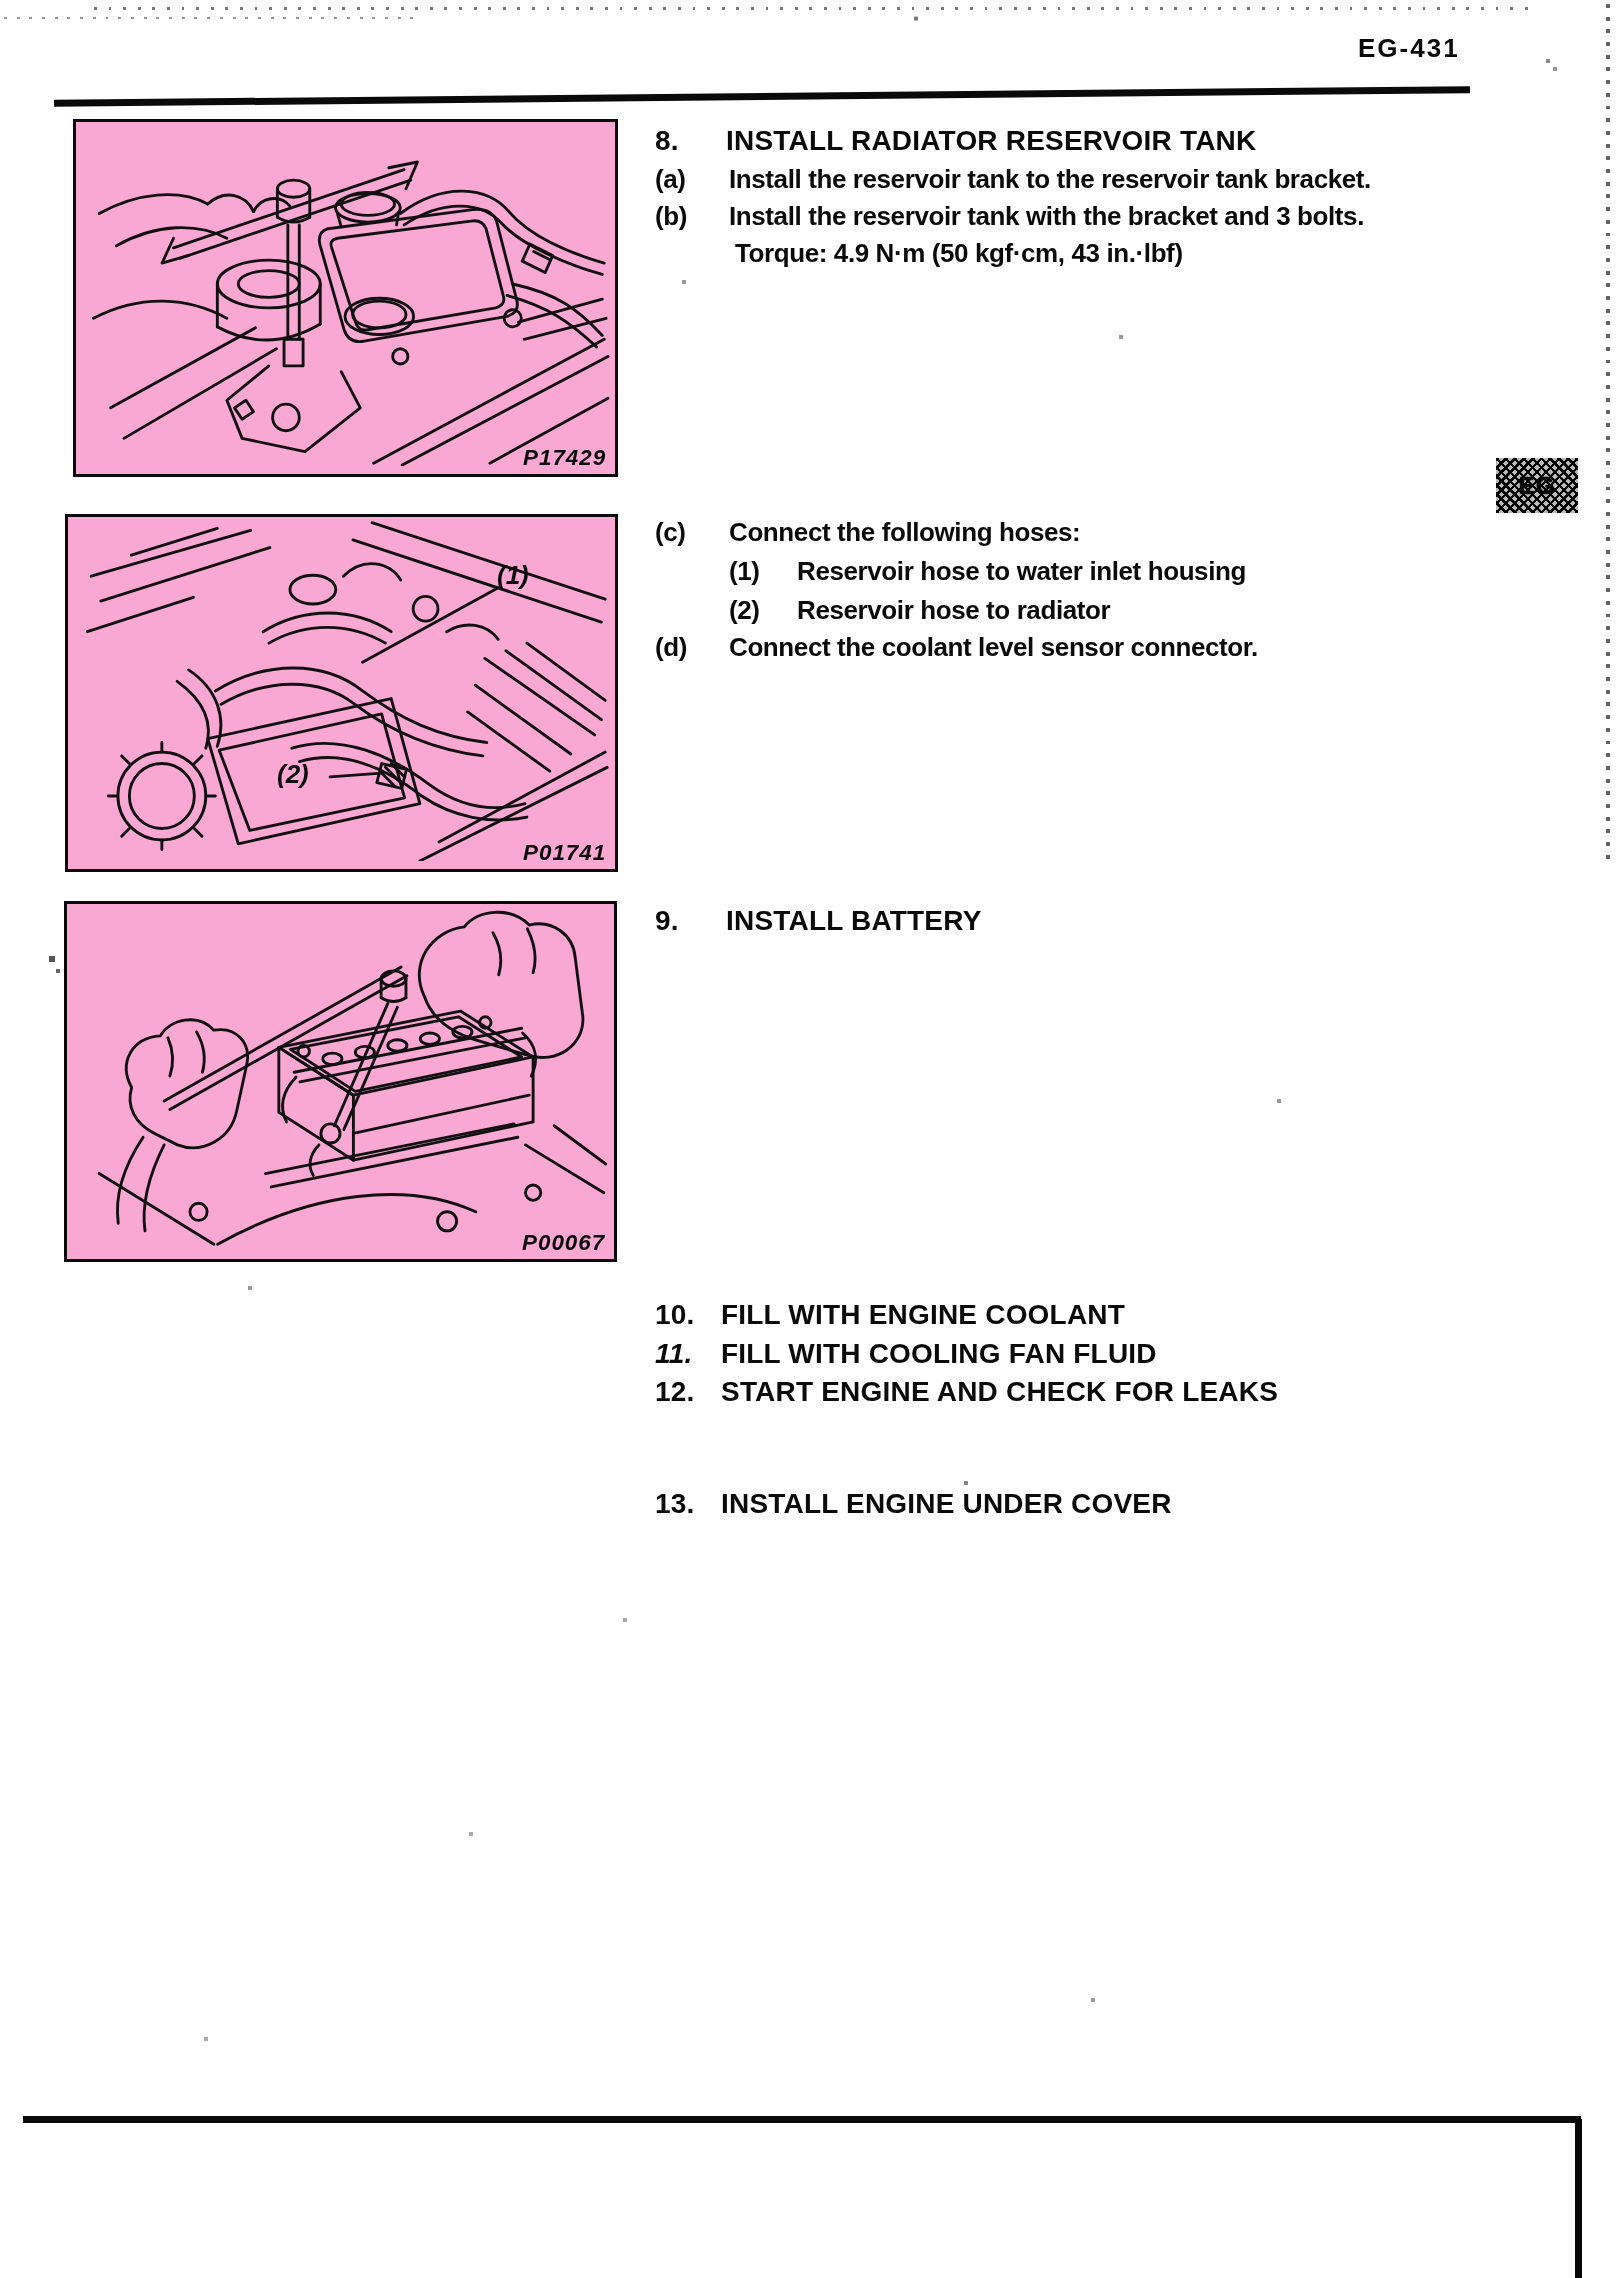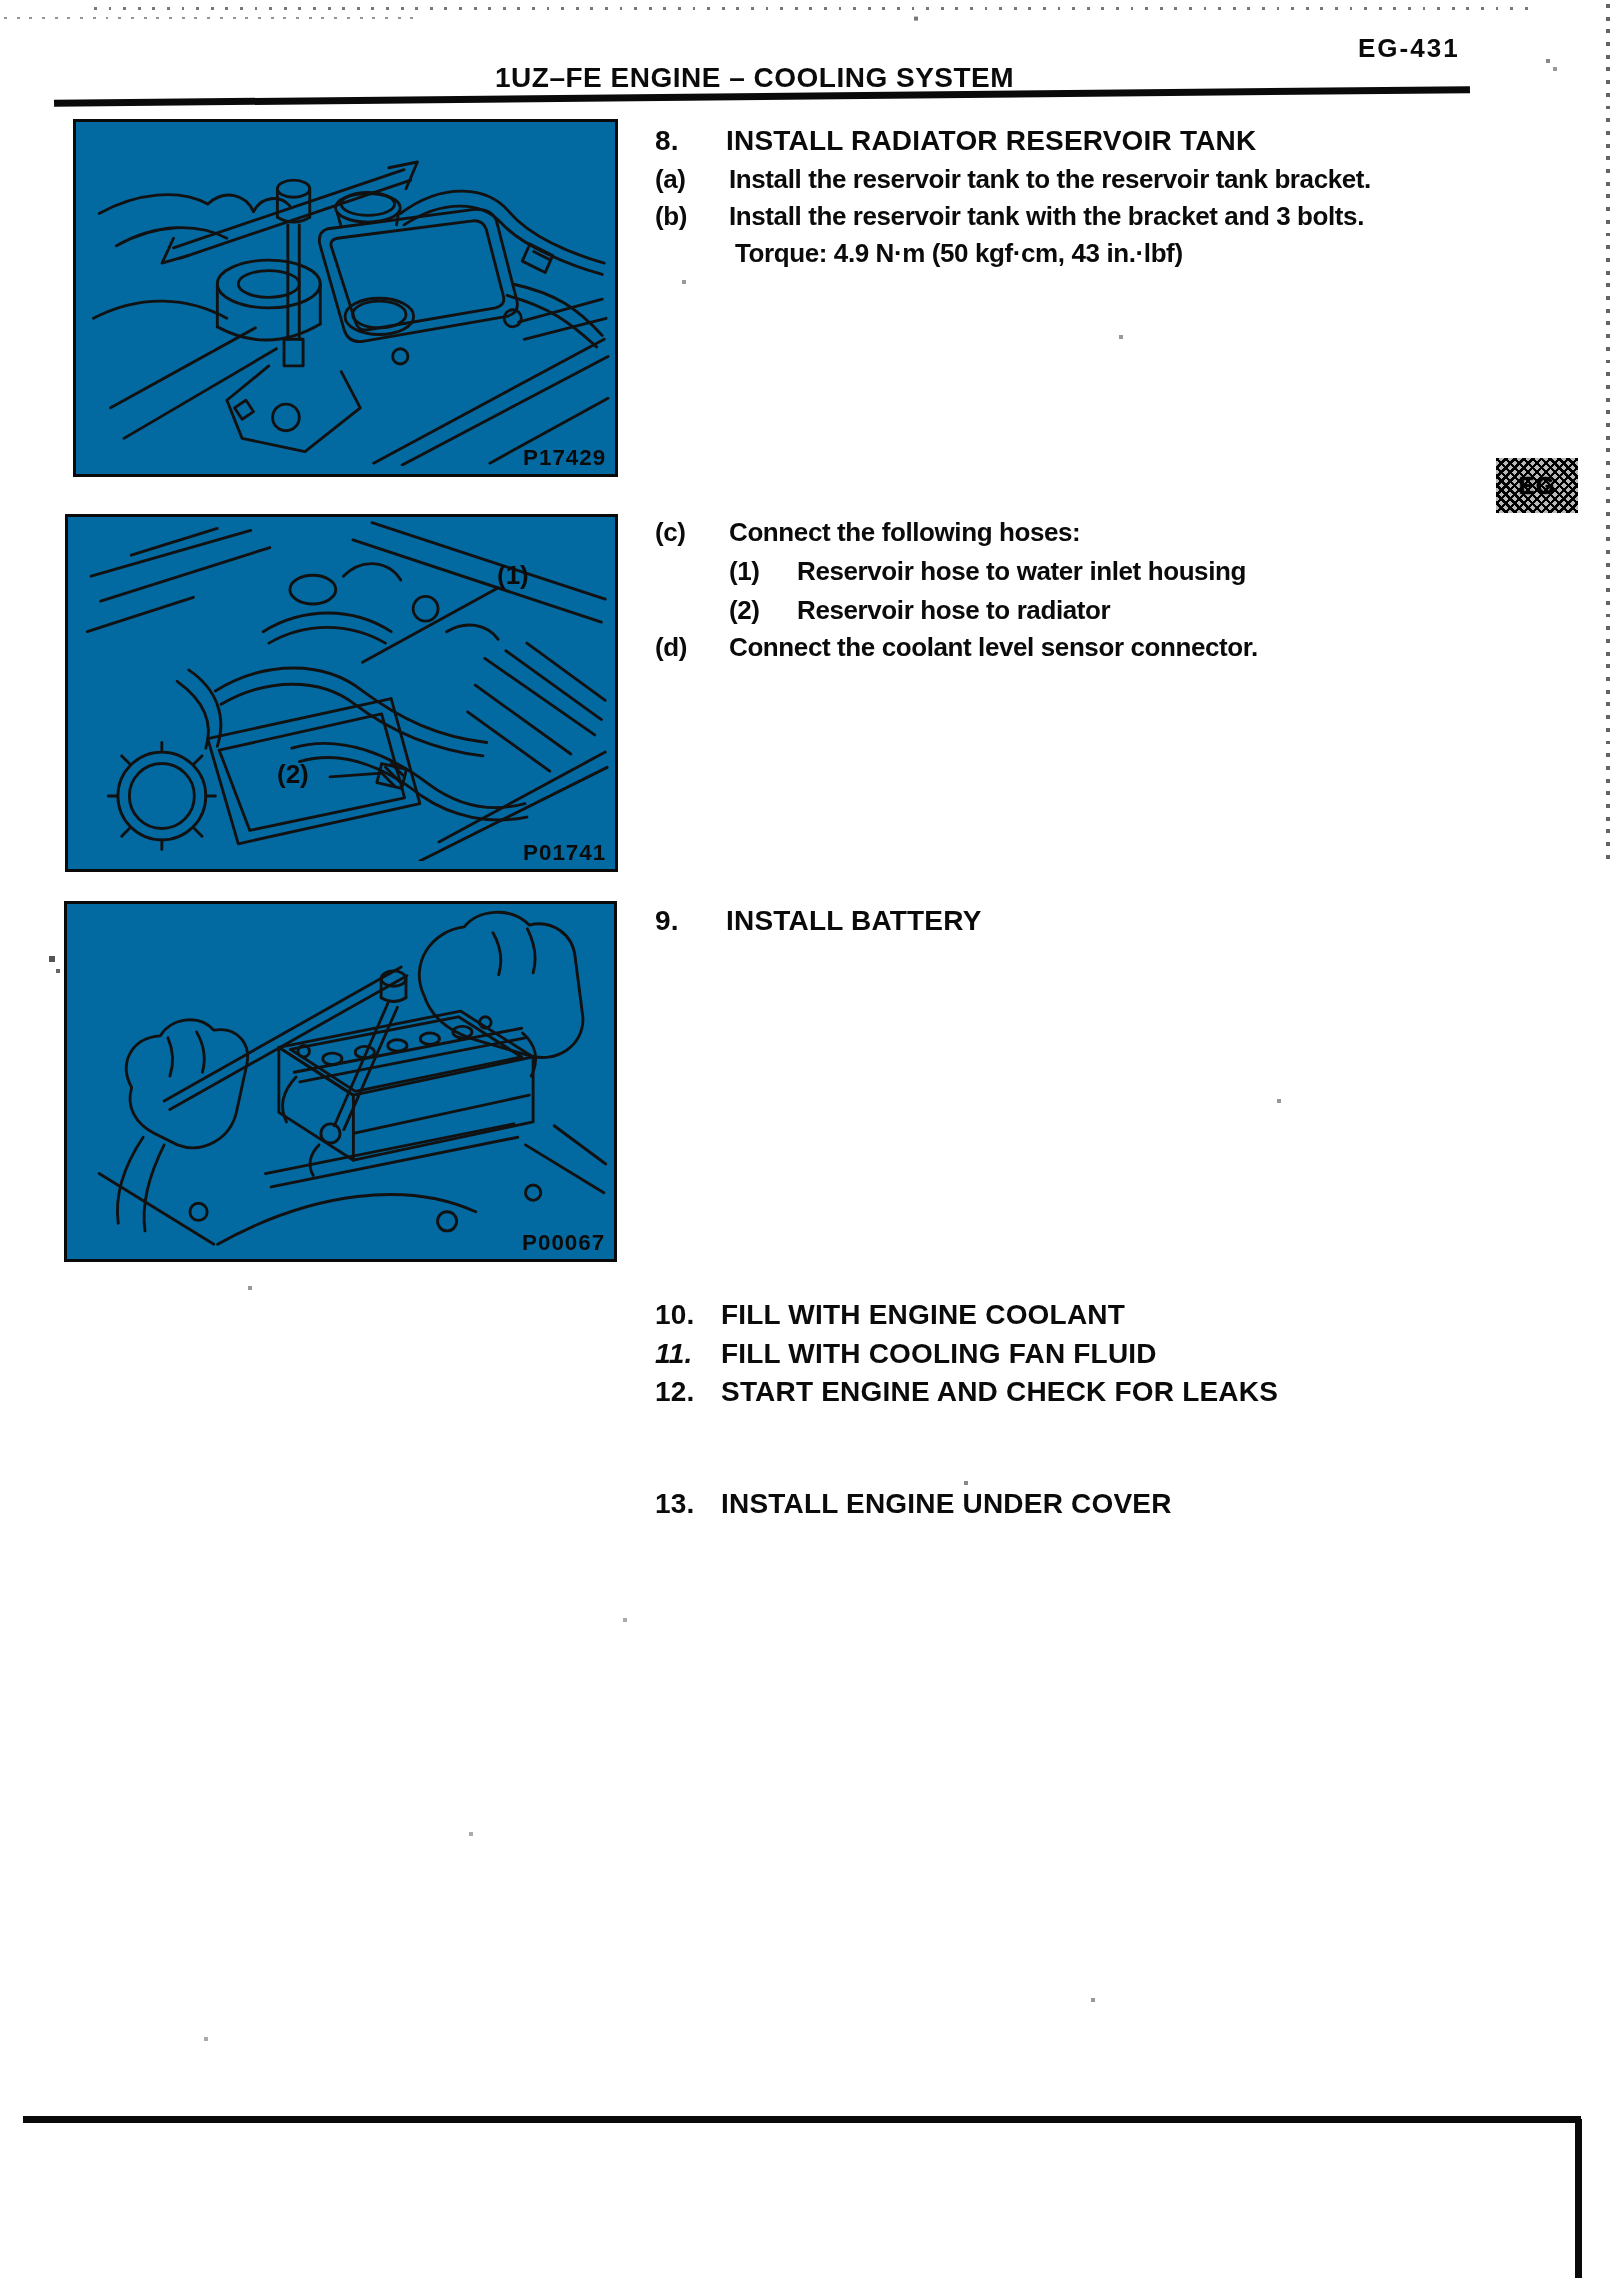--- a/index.html
+++ b/index.html
@@ -31,21 +31,21 @@
   
   .eg-tab{position:absolute; left:1496px; top:458px; width:82px; height:55px;
     background-image:
       repeating-linear-gradient(45deg,#000 0 2.4px,rgba(0,0,0,0) 2.4px 6.3px),
       repeating-linear-gradient(135deg,#000 0 2.4px,rgba(0,0,0,0) 2.4px 6.3px);
     background-color:#b9b9b9;
     display:flex; align-items:center; justify-content:center;}
   .eg-tab span{font-size:24px; font-weight:bold; color:#000; letter-spacing:1px;
     text-shadow:0 0 2px #000;}
   
-  .fig{position:absolute; border:3.9px solid #0a0a0a; background:#0369a1;}
+  .fig{position:absolute; border:3.9px solid #0a0a0a; background:#f9a8d4;font-style:italic;}
   .fig svg{display:block;}
   .fig-code{position:absolute; right:8.8px; bottom:2.9px; font-size:22.4px; font-weight:bold;
     letter-spacing:1px;}
   .callout{position:absolute; font-size:26px; font-weight:bold; white-space:nowrap;}
   #fig1{left:73px;  top:119px; width:539px; height:352px;}
   #fig2{left:65px;  top:514px; width:547px; height:352px;}
   #fig3{left:64px;  top:901px; width:547px; height:355px;}
   
   .row{position:absolute; left:655px; display:flex; white-space:nowrap;}
   .row .num{width:71px; flex:0 0 auto; font-weight:bold;}
@@ -62,21 +62,20 @@
 </head>
 <body>
 
 <div class="page">
 
   <div class="dotline-top"></div>
   <div class="dotline-top2"></div>
   <div class="dotline-right"></div>
   <div class="speckles"></div>
 
-  <div class="page-title">1UZ–FE ENGINE – COOLING SYSTEM</div>
   <div class="page-number">EG-431</div>
   <div class="header-rule"></div>
 
   <div class="eg-tab">
     <span>EG</span>
   </div>
 
   <div class="fig" id="fig1">
     <svg viewBox="0 0 553 361" width="539" height="344">
       <g fill="none" stroke="#111" stroke-width="3" stroke-linecap="round" stroke-linejoin="round">

